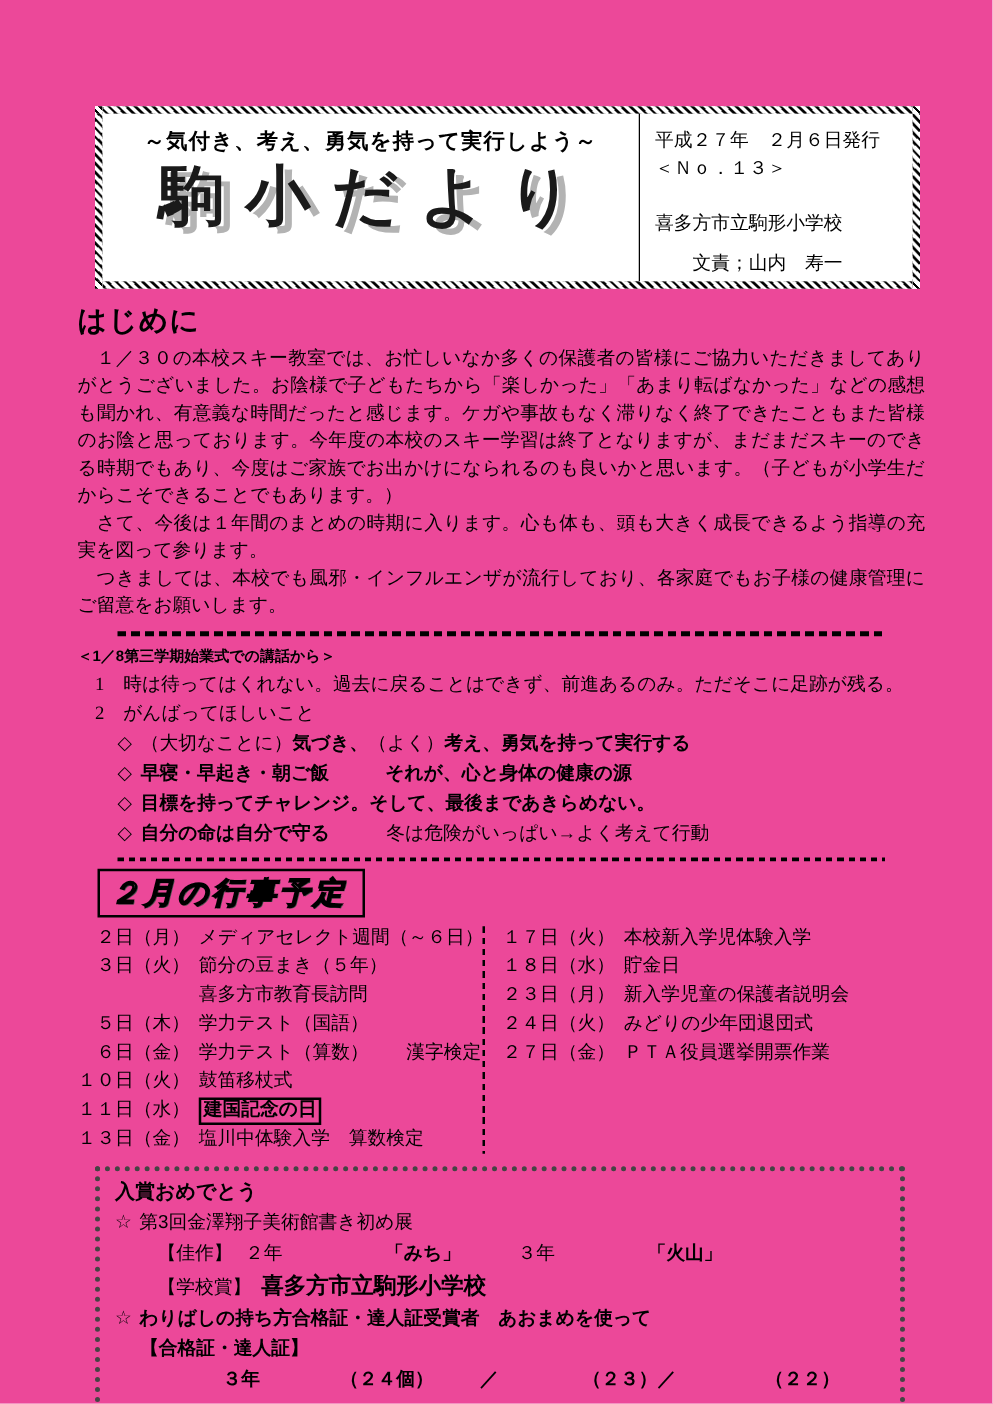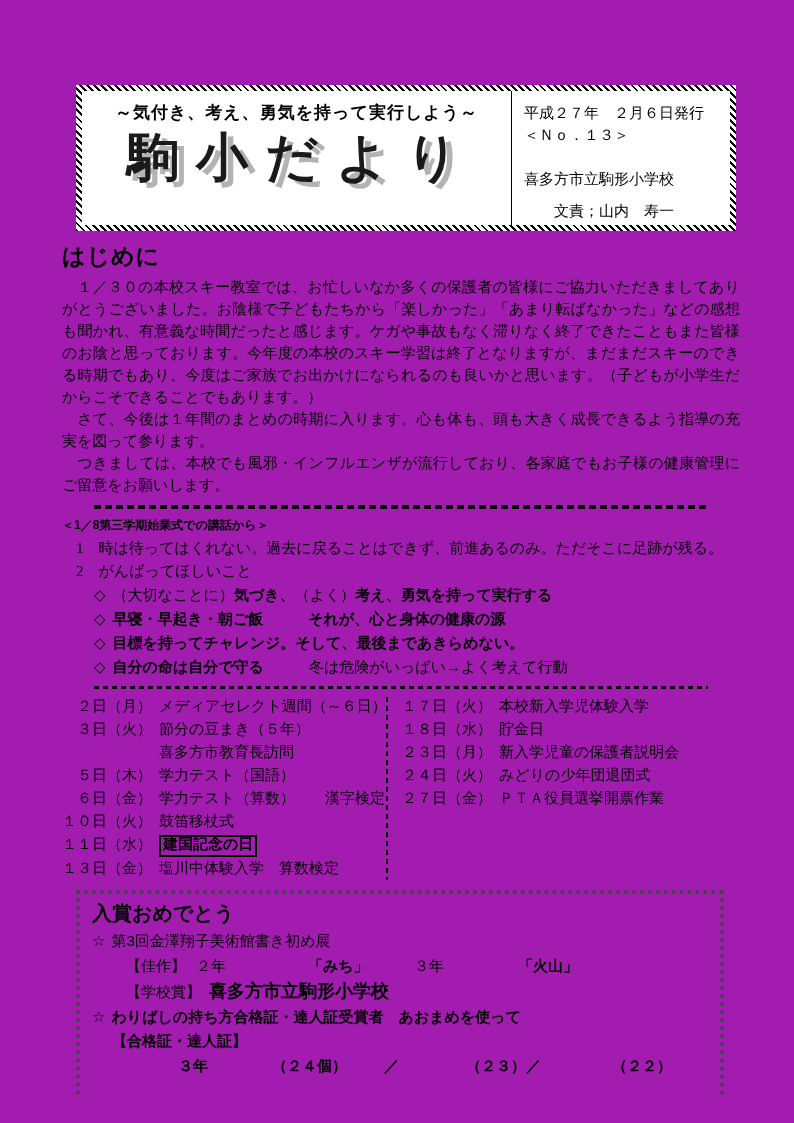--- a/index.html
+++ b/index.html
@@ -2,21 +2,21 @@
 <html lang="ja"><head>
 <meta charset="utf-8">
 <style>
   html,body{margin:0;padding:0;background:#fff;}
   .page{
     position:relative;
     width:794px;height:1123px;
     overflow:hidden;
     box-sizing:border-box;
     padding:85px 54px 0 62px;
-    background:#a21caf;
+    background:#ec4899;
     color:#000;
     font-family:"Liberation Serif","DejaVu Serif",serif;
     font-size:15px;
   }
 
   
   .masthead{
     display:flex;
     box-sizing:border-box;
     width:660px;
@@ -126,21 +126,21 @@
     margin-top:10px;
     margin-left:14px;
     width:648px;
     height:205px;
     border:4px dotted #444;
     border-bottom:none;
     padding:6px 12px 0 12px;
   }
   .awards-heading{
     margin:0 0 2px 0;
-    font-size:20px;font-weight:bold;
+    font-size:16px;font-weight:bold;
     font-family:"Liberation Sans","DejaVu Sans",sans-serif;
   }
   .star-line{line-height:24px;font-family:"Liberation Sans","DejaVu Sans",sans-serif;}
   .star-line .star{margin-right:6px;}
   .star-title-b{font-weight:bold;}
   .kasaku-line{
     display:grid;
     grid-template-columns:70px 112px 106px 104px auto;
     padding-left:34px;line-height:25px;
     font-family:"Liberation Sans","DejaVu Sans",sans-serif;
@@ -199,20 +199,23 @@
   <div class="diamond-line">
     <span class="dia-mark">◇</span><span class="seg-b">目標を持ってチャレンジ。そして、最後まであきらめない。</span>
   </div>
   <div class="diamond-line">
     <span class="dia-mark">◇</span><span class="seg-b">自分の命は自分で守る</span><span class="seg-n">　　　冬は危険がいっぱい→よく考えて行動</span>
   </div>
 
   <div class="divider divider-thin"></div>
 
   
+  <div class="sched-heading-box">
+    <span>２月の行事予定</span>
+  </div>
 
   <div class="sched-cols">
     <div class="sched-col-left">
       <div class="sched-row"><span class="sched-day">　２日（月）</span><span class="sched-text">メディアセレクト週間（～６日）</span></div>
       <div class="sched-row"><span class="sched-day">　３日（火）</span><span class="sched-text">節分の豆まき（５年）</span></div>
       <div class="sched-row"><span class="sched-day">　　　　　　</span><span class="sched-text">喜多方市教育長訪問</span></div>
       <div class="sched-row"><span class="sched-day">　５日（木）</span><span class="sched-text">学力テスト（国語）</span></div>
       <div class="sched-row"><span class="sched-day">　６日（金）</span><span class="sched-text">学力テスト（算数）　　漢字検定</span></div>
       <div class="sched-row"><span class="sched-day">１０日（火）</span><span class="sched-text">鼓笛移杖式</span></div>
       <div class="sched-row"><span class="sched-day">１１日（水）</span><span class="sched-text holiday-box">建国記念の日</span></div>

